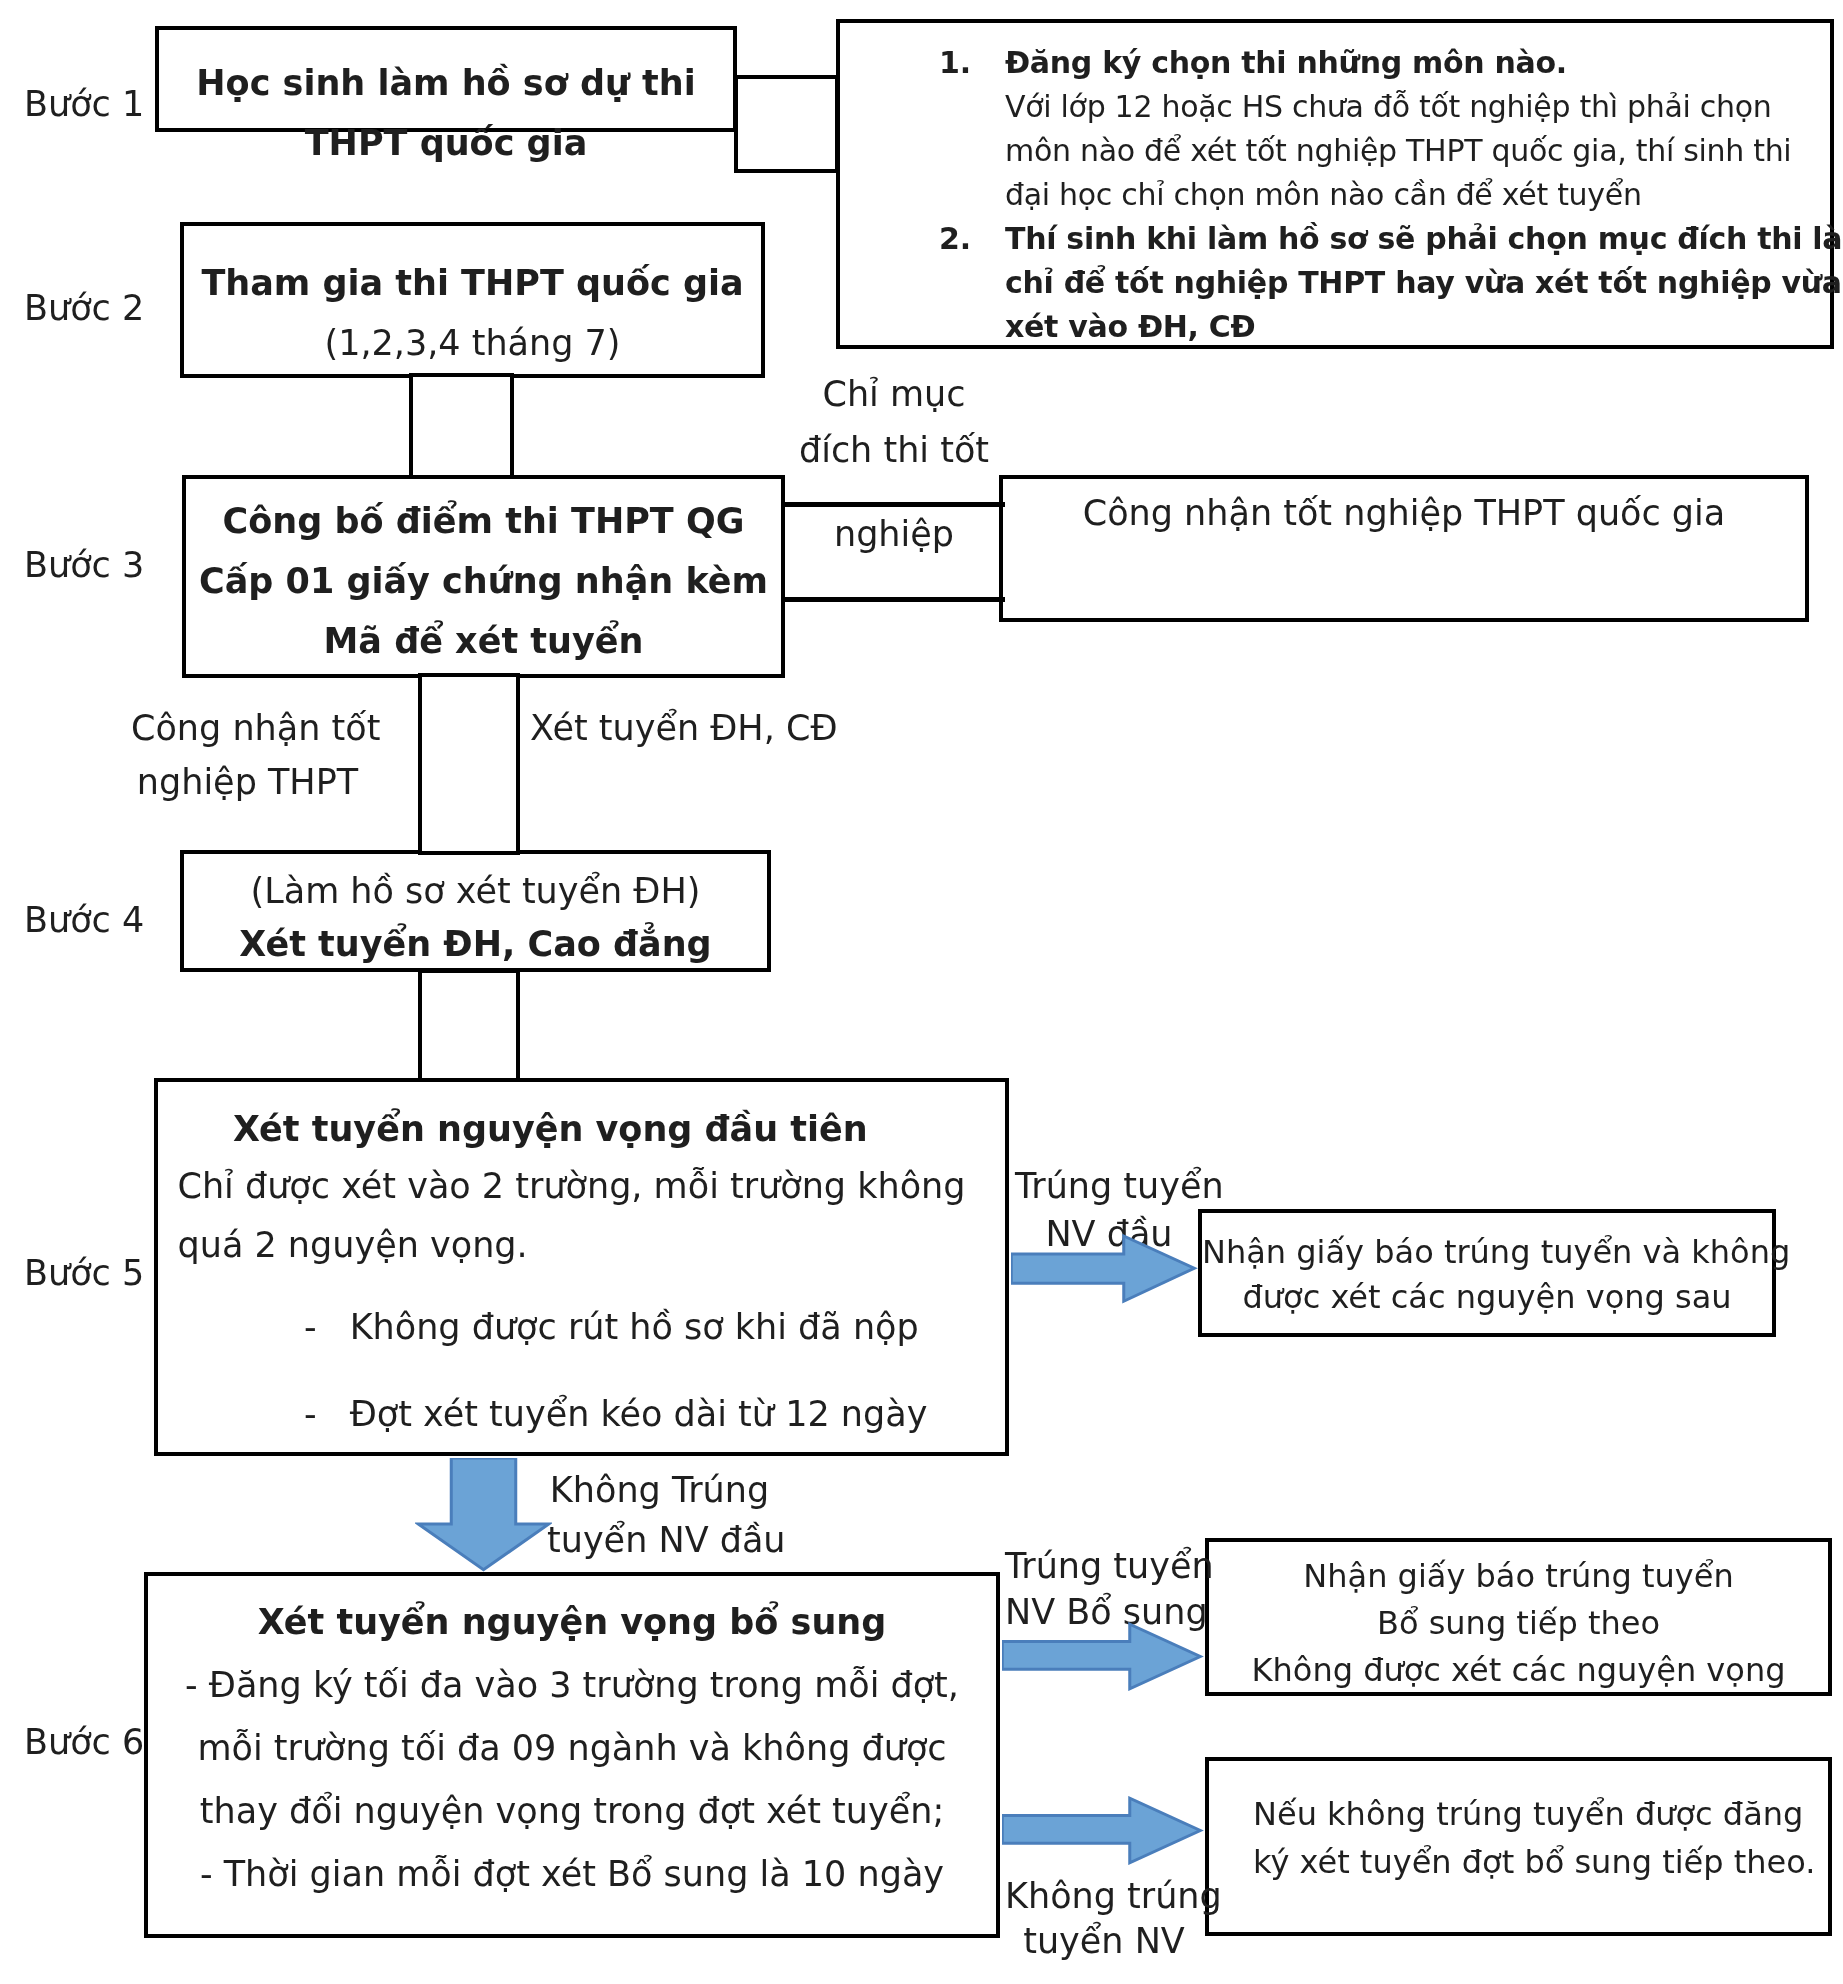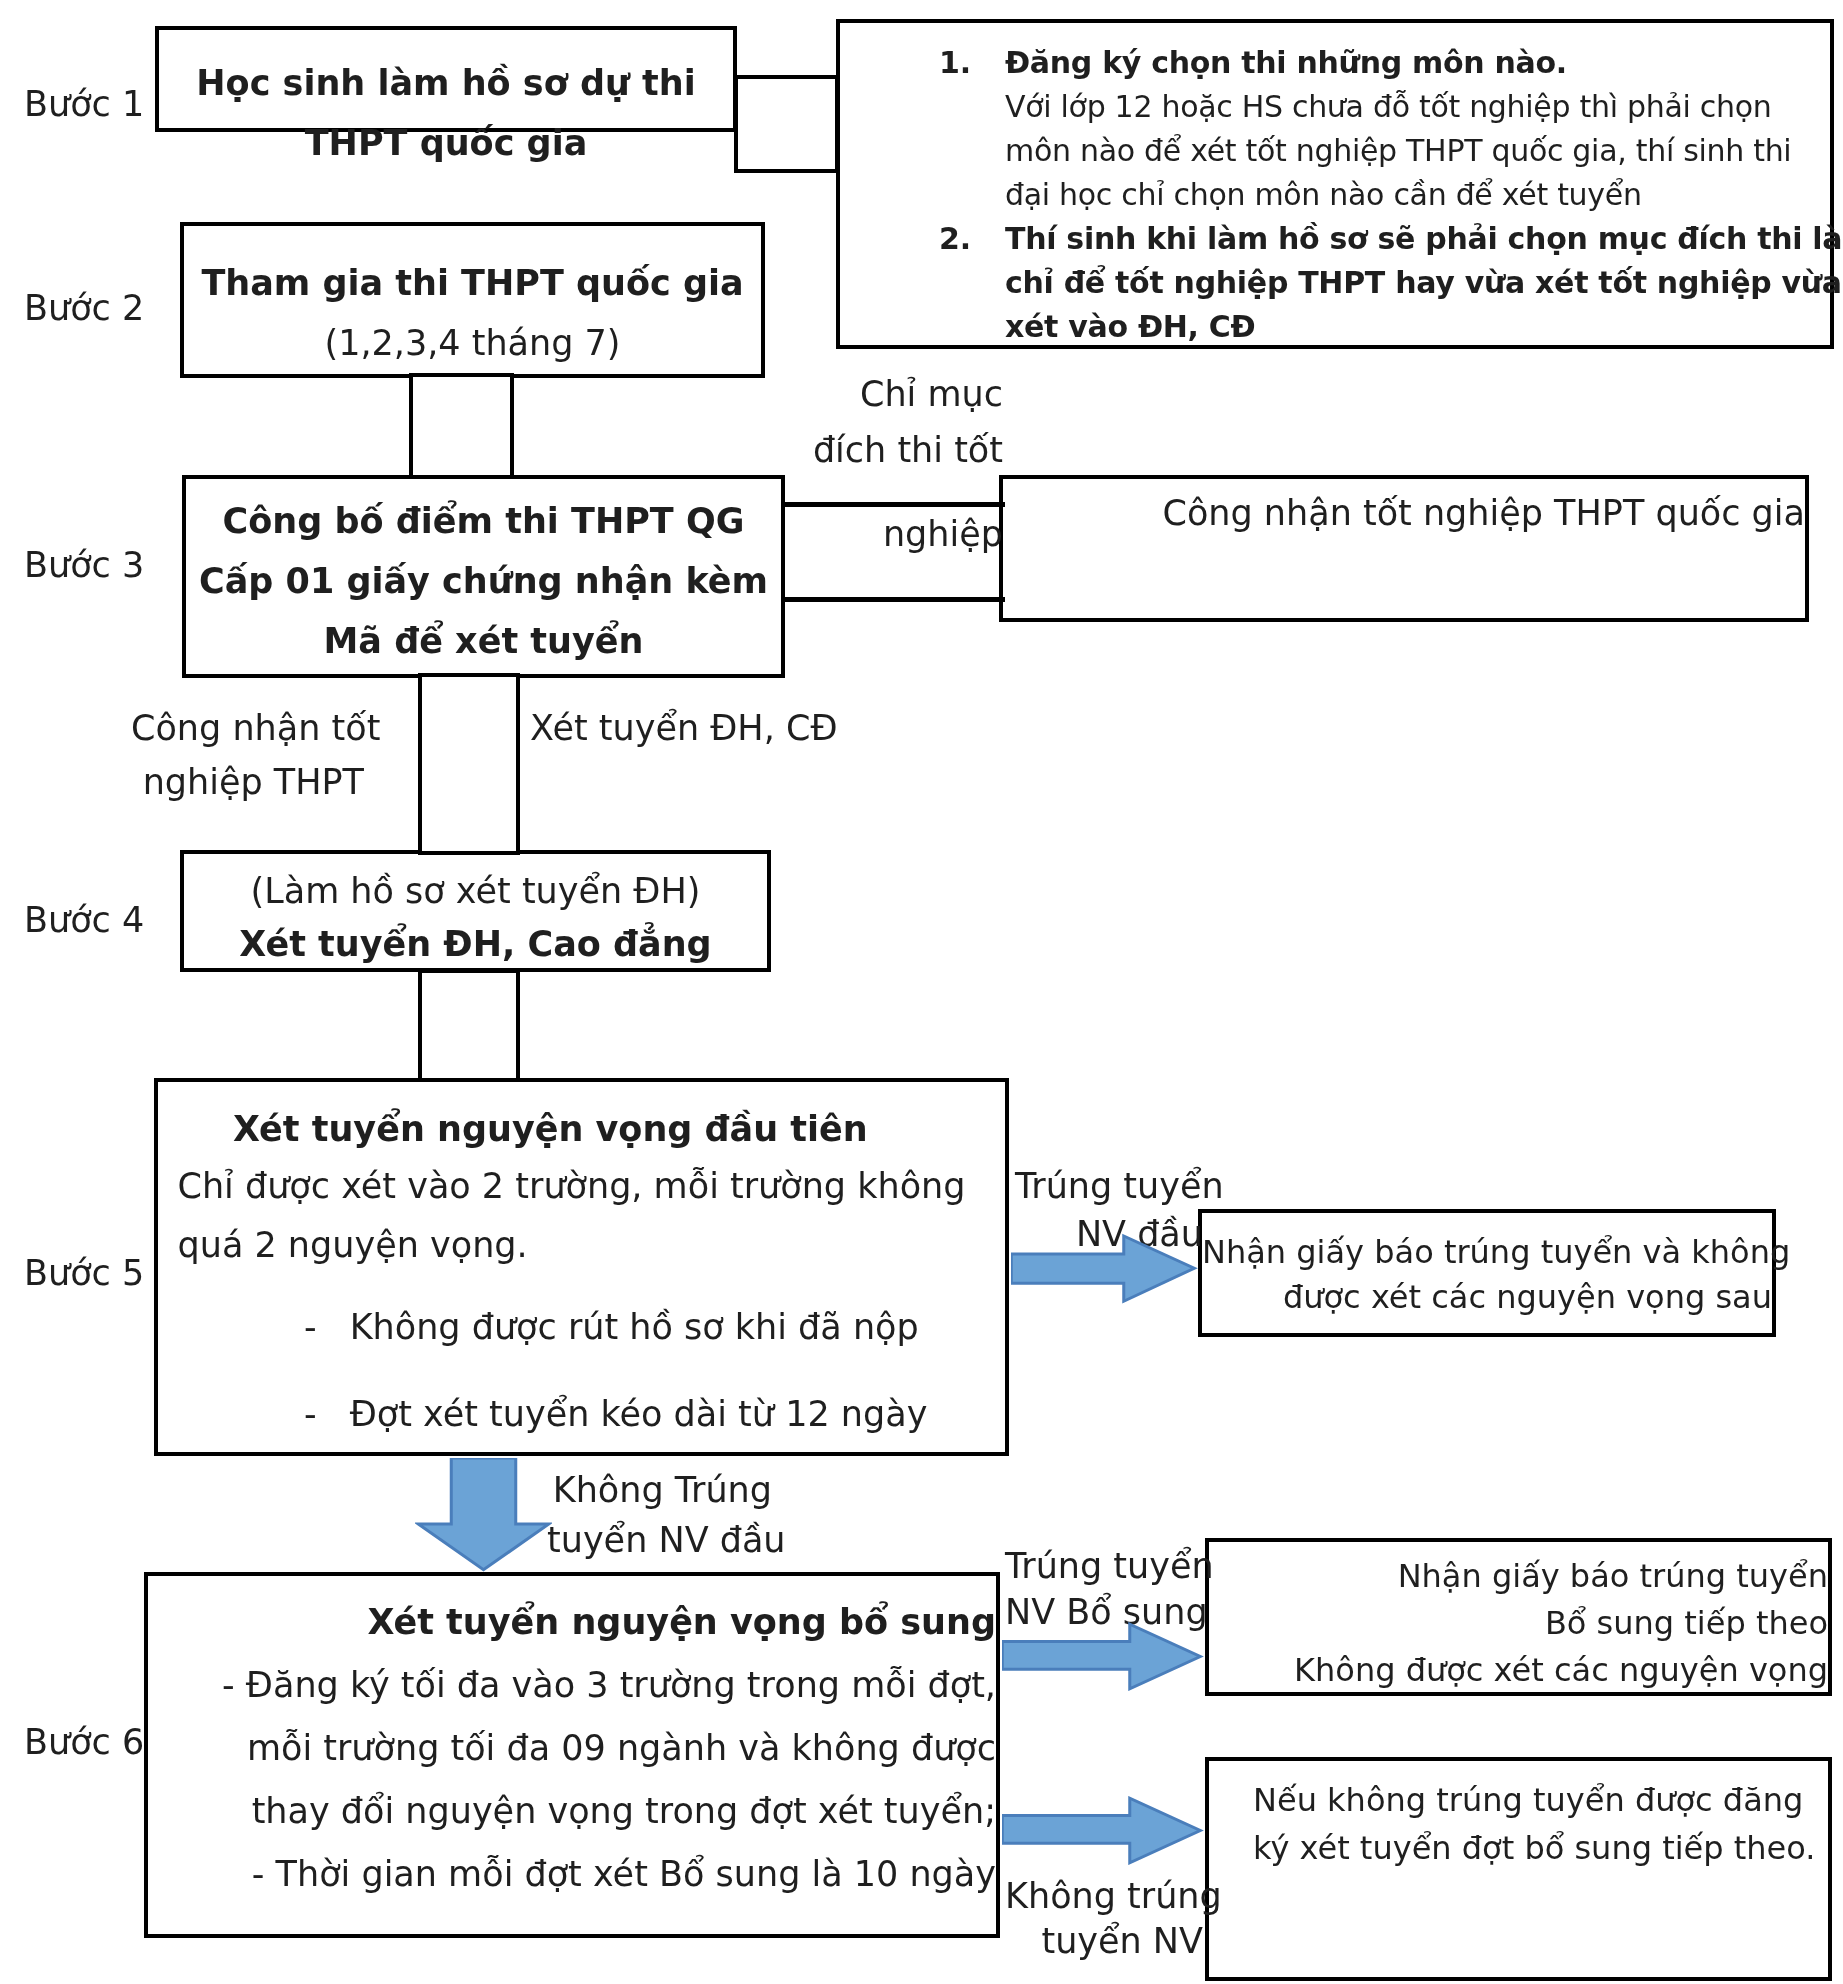--- a/index.html
+++ b/index.html
@@ -22,21 +22,21 @@
     position:absolute;
     background:#ffffff;
     border:4.5px solid #000000;
     box-sizing:border-box;
   }
   .hbar{position:absolute;background:#000000;height:4.5px;}
   .step-label{
     position:absolute;left:24px;width:150px;
     font-size:35px;line-height:41px;text-align:left;white-space:nowrap;
   }
-  .t-center{text-align:right;}
+  .t-center{text-align:center;}
   .bold{font-weight:bold;}
   .bline{white-space:nowrap;}
   .boxline{font-size:35px;line-height:60px;text-align:center;white-space:nowrap;}
   .notes-row{display:flex;align-items:flex-start;}
   .notes-num{width:66px;flex:none;font-size:30px;line-height:44px;}
   .notes-body{flex:1;font-size:30px;line-height:44px;letter-spacing:-0.3px;}
   .lbl{position:absolute;font-size:35px;line-height:41px;white-space:nowrap;}
   .arrow-svg{position:absolute;display:block;}
 </style>
 </head>
@@ -122,21 +122,21 @@
     <div class="bline t-center" style="font-size:32px;line-height:45px;">Nhận giấy báo trúng tuyển và không</div>
     <div class="bline t-center" style="font-size:32px;line-height:45px;">được xét các nguyện vọng sau</div>
   </div>
 
   <div class="box" style="left:1205px;top:1538px;width:627px;height:158px;padding-top:10.5px;">
     <div class="bline t-center" style="font-size:32px;line-height:47px;">Nhận giấy báo trúng tuyển</div>
     <div class="bline t-center" style="font-size:32px;line-height:47px;">Bổ sung tiếp theo</div>
     <div class="bline t-center" style="font-size:32px;line-height:47px;">Không được xét các nguyện vọng</div>
   </div>
 
-  <div class="box" style="left:1205px;top:1757px;width:627px;height:224px;padding:15px 0 0 44px;">
+  <div class="box" style="left:1205px;top:1757px;width:627px;height:179px;padding:29px 0 0 44px;">
     <div class="bline" style="font-size:32px;line-height:48px;">Nếu không trúng tuyển được đăng</div>
     <div class="bline" style="font-size:32px;line-height:48px;">ký xét tuyển đợt bổ sung tiếp theo.</div>
   </div>
 
   <div class="corridor" style="left:734px;top:75px;width:105px;height:98px;"></div>
   <div class="corridor" style="left:409px;top:373px;width:105px;height:106px;"></div>
   <div class="corridor" style="left:418px;top:673px;width:102px;height:182px;"></div>
   <div class="corridor" style="left:418px;top:969px;width:102px;height:113px;"></div>
   <div class="hbar" style="left:785px;top:502px;width:220px;"></div>
   <div class="hbar" style="left:785px;top:597px;width:220px;"></div>

